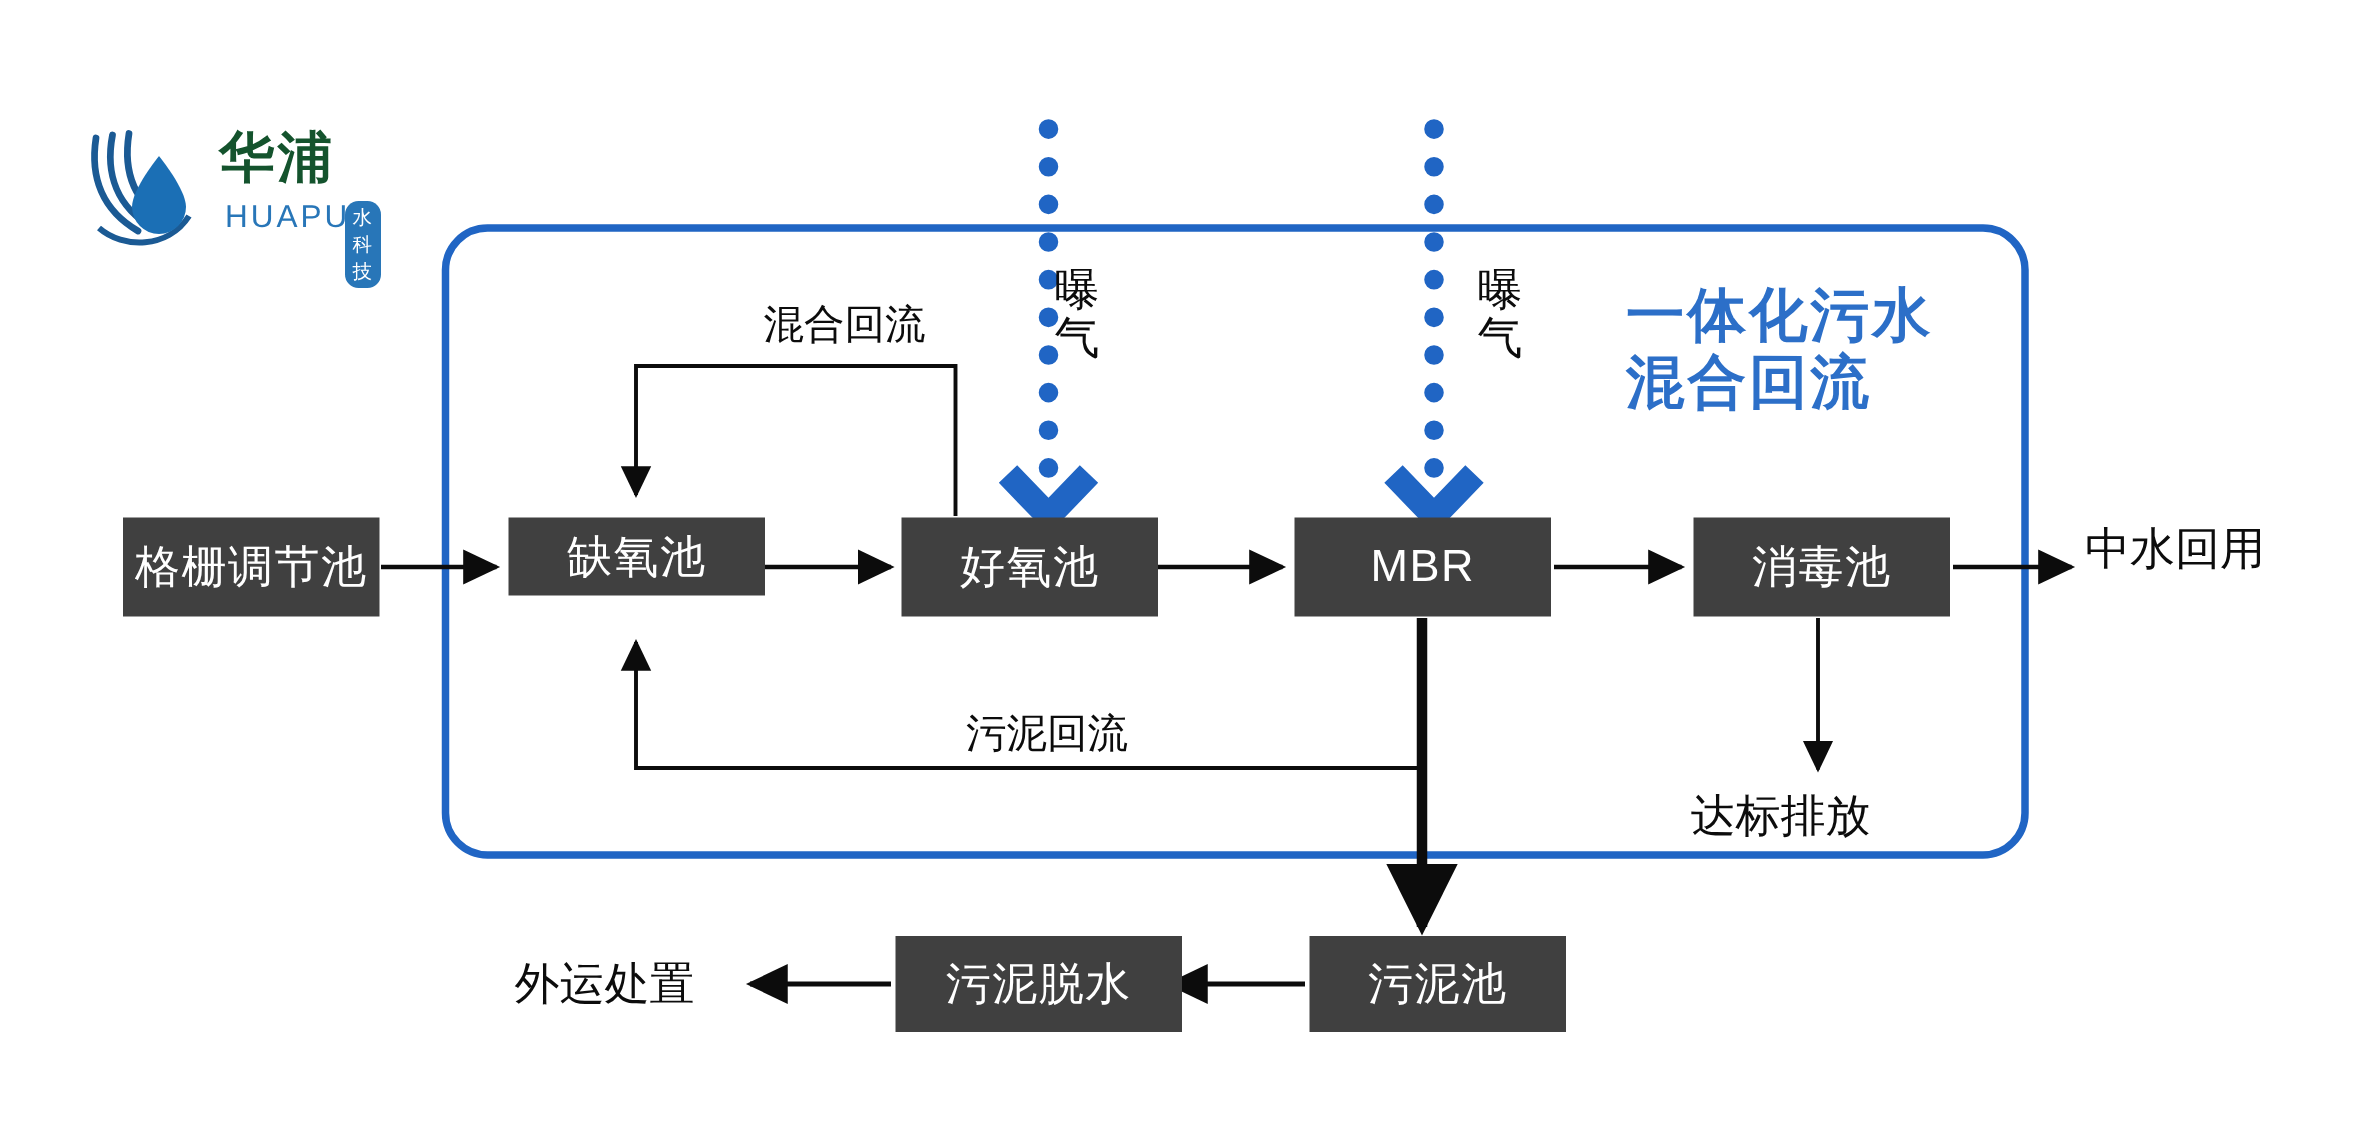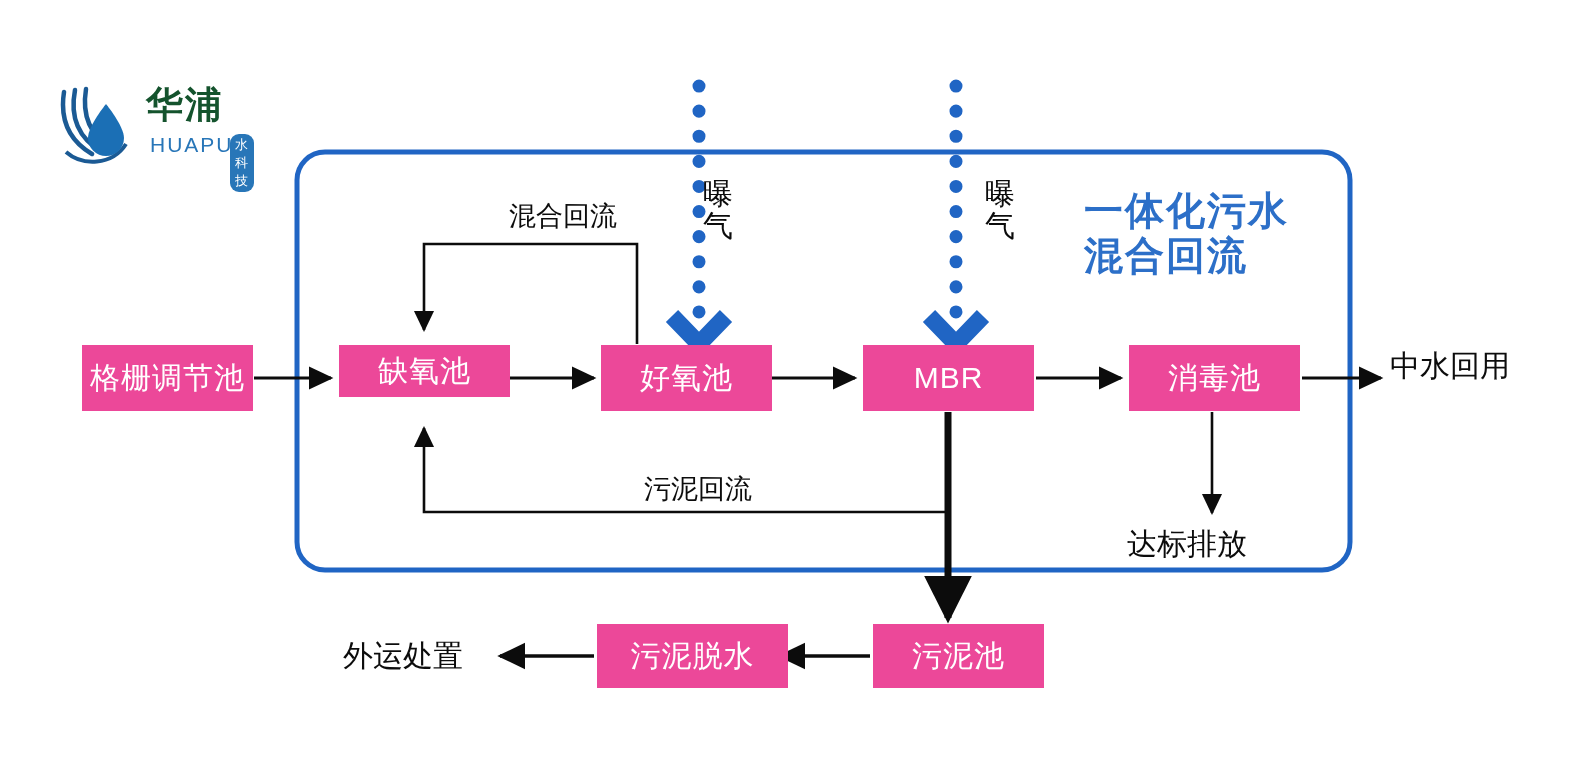--- a/index.html
+++ b/index.html
@@ -1,21 +1,21 @@
 <!DOCTYPE html>
 <html><head>
 <meta charset="utf-8">
 <style>
   html,body{margin:0;padding:0;background:#ffffff;}
   body{width:1578px;height:758px;position:relative;overflow:hidden;
        font-family:"Liberation Sans","DejaVu Sans",sans-serif;}
   #stage{position:absolute;left:0;top:0;width:1578px;height:758px;}
   svg.layer{position:absolute;left:0;top:0;width:1578px;height:758px;pointer-events:none;}
 
-  .box{position:absolute;background:#ec4899;display:flex;align-items:center;
+  .box{position:absolute;background:#404040;display:flex;align-items:center;
        justify-content:center;color:#ffffff;font-size:30px;letter-spacing:1px;
        font-family:"Liberation Sans","DejaVu Sans",sans-serif;}
   .plain{position:absolute;color:#0c0c0c;font-size:30px;display:flex;
          align-items:center;white-space:nowrap;}
   .edgelabel{position:absolute;color:#0c0c0c;font-size:27px;white-space:nowrap;margin-left:40px;}
   .vlabel{position:absolute;color:#0c0c0c;font-size:30px;width:30px;
           line-height:1.05;text-align:center;}
   .bigtitle{position:absolute;color:#2C6FC8;font-weight:bold;font-size:39px;
             line-height:1.16;text-align:left;white-space:nowrap;
             font-family:"Liberation Serif","DejaVu Serif",serif;letter-spacing:2px;}

